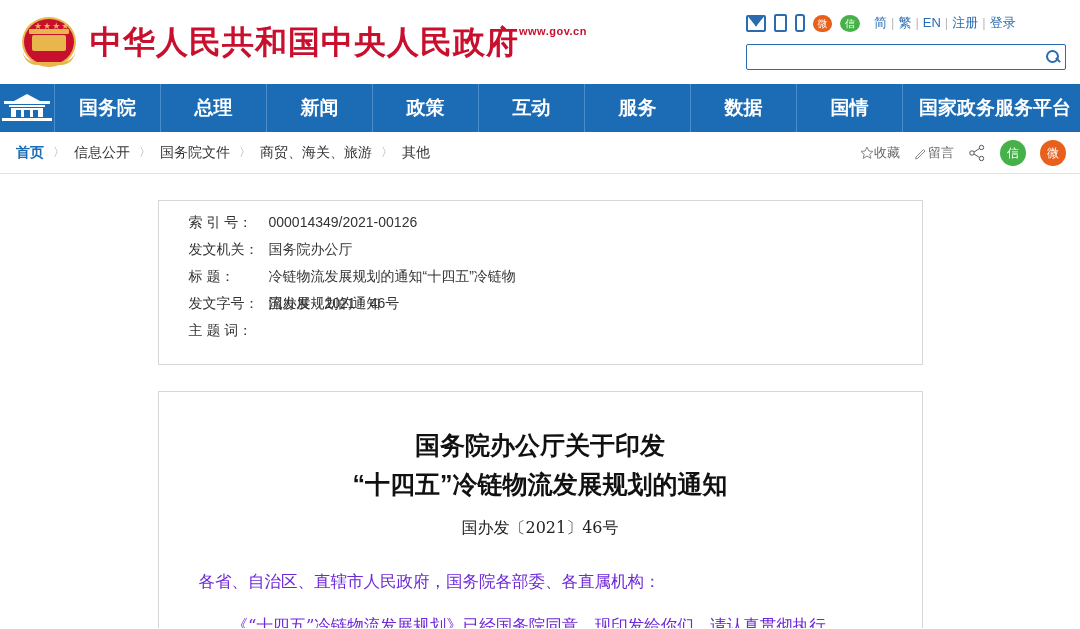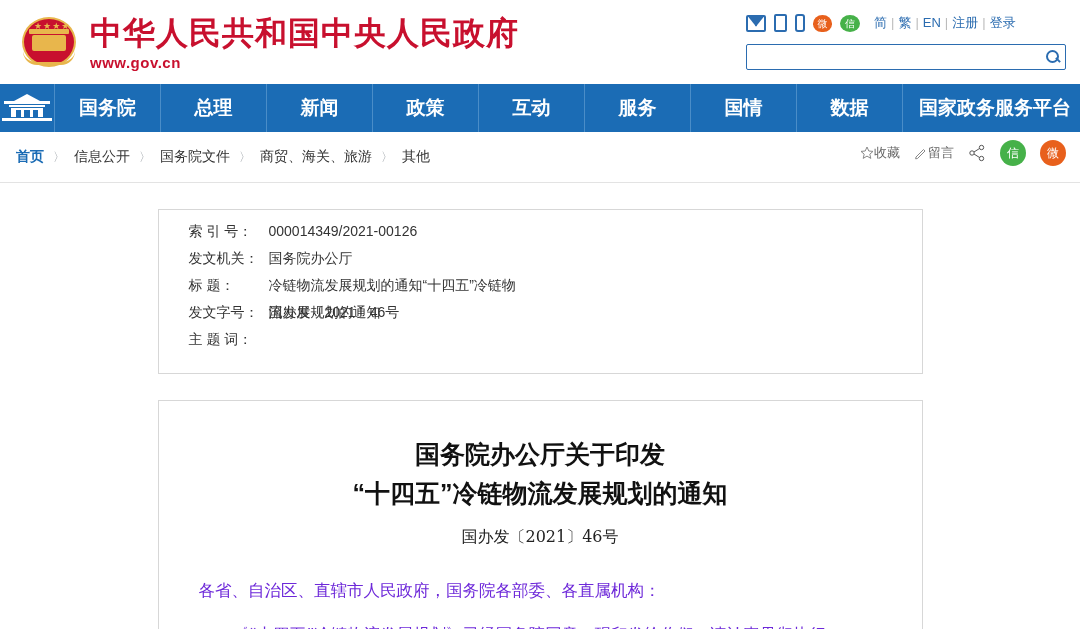--- a/index.html
+++ b/index.html
@@ -57,34 +57,34 @@
     letter-spacing: 1px;
     line-height: 9px;
   }
   .emblem .ears {
     position: absolute;
     left: 5px; top: 40px;
     width: 52px; height: 14px;
     border-bottom: 3px solid #e8b64c;
     border-radius: 0 0 26px 26px;
   }
-  .brand { display: flex; flex-direction: column; justify-content: center; }
+  .brand { display: flex; flex-direction: row; justify-content: center; }
   .brand-title {
     color: #c8102e;
     font-family: "DejaVu Sans", sans-serif;
     font-weight: bold;
     font-size: 32px;
     letter-spacing: 1px;
     line-height: 38px;
     white-space: nowrap;
   }
   .brand-url {
     color: #c8102e;
     font-weight: bold;
-    font-size: 15px;
+    font-size: 11px;
     letter-spacing: .5px;
     margin-top: 2px;
   }
   .header-right {
     position: absolute;
     right: 14px; top: 10px;
     width: 320px;
   }
   .header-icons {
     display: flex;
@@ -163,21 +163,21 @@
     color: #fff; font-size: 19px; font-weight: bold;
     font-family: "DejaVu Sans", sans-serif;
     border-right: 1px solid #4a8dc8;
     white-space: nowrap;
     cursor: pointer;
   }
   .nav-item:last-child { border-right: 0; }
 
   
   .crumb-bar {
-    height: 51px;
+    height: 42px;
     border-bottom: 1px solid #e3e3e3;
     display: flex;
     align-items: center;
     padding: 0 16px;
     position: relative;
   }
   .crumb {
     font-size: 14px;
     color: #333;
     display: flex; align-items: center;
@@ -304,22 +304,22 @@
       <rect x="2" y="25" width="50" height="3" fill="#ffffff"></rect>
       <polygon points="27,1 14,8 40,8" fill="#ffffff"></polygon>
     </svg>
   </div>
   <div class="nav-item">国务院</div>
   <div class="nav-item">总理</div>
   <div class="nav-item">新闻</div>
   <div class="nav-item">政策</div>
   <div class="nav-item">互动</div>
   <div class="nav-item">服务</div>
+  <div class="nav-item">数据</div>
   <div class="nav-item">国情</div>
-  <div class="nav-item">数据</div>
   <div class="nav-item">国家政务服务平台</div>
 </div>
 
 <div class="crumb-bar">
   <div class="crumb">
     <span class="c-item first">首页</span>
     <span class="c-sep">〉</span>
     <span class="c-item">信息公开</span>
     <span class="c-sep">〉</span>
     <span class="c-item">国务院文件</span>

